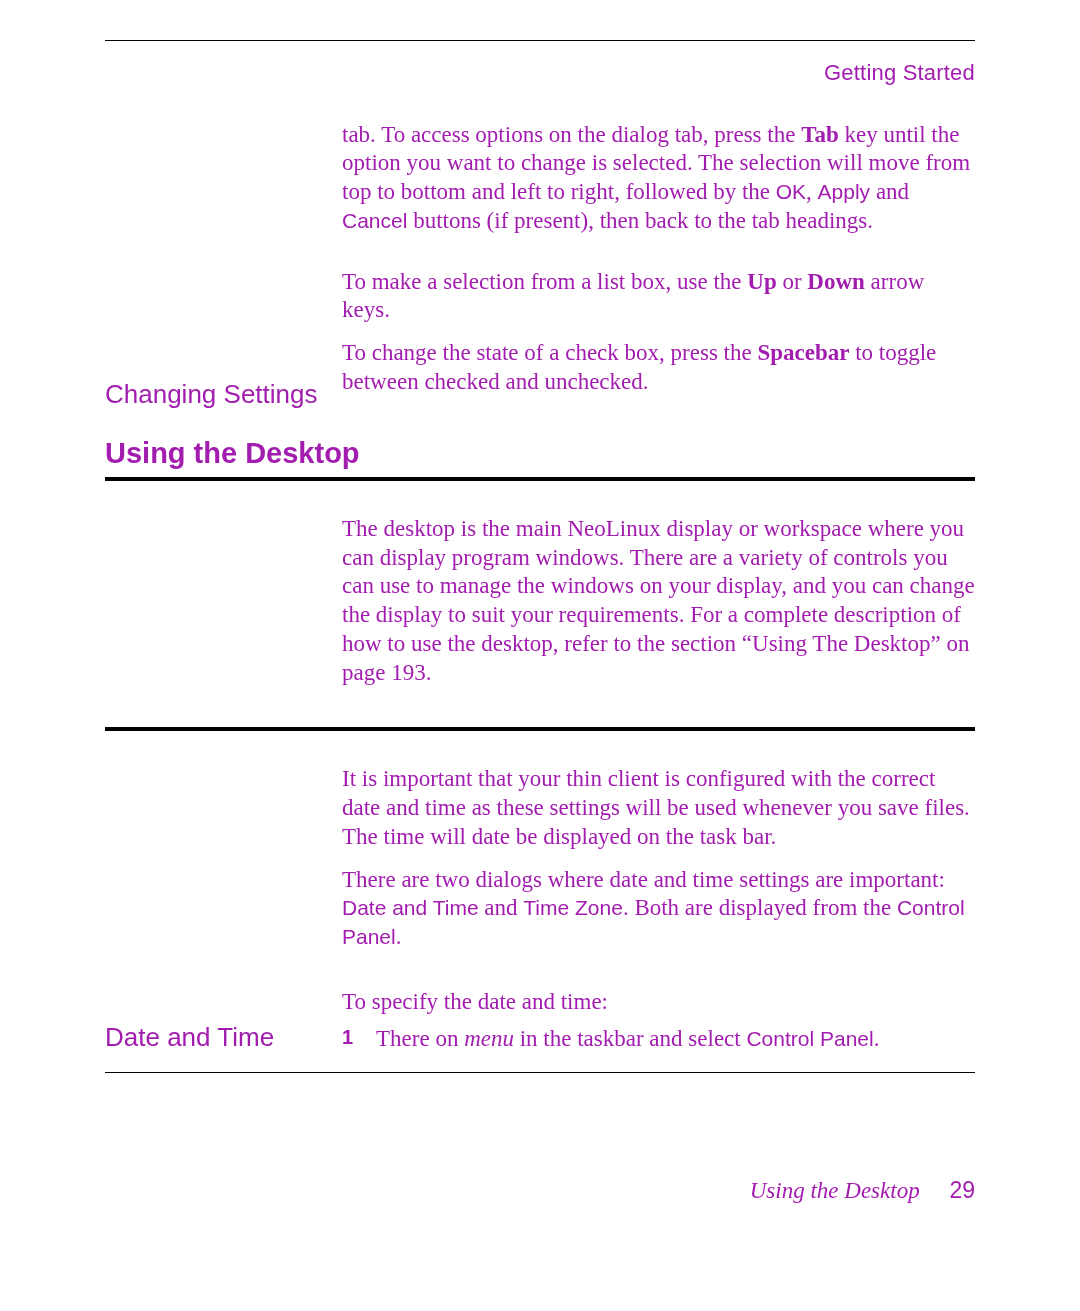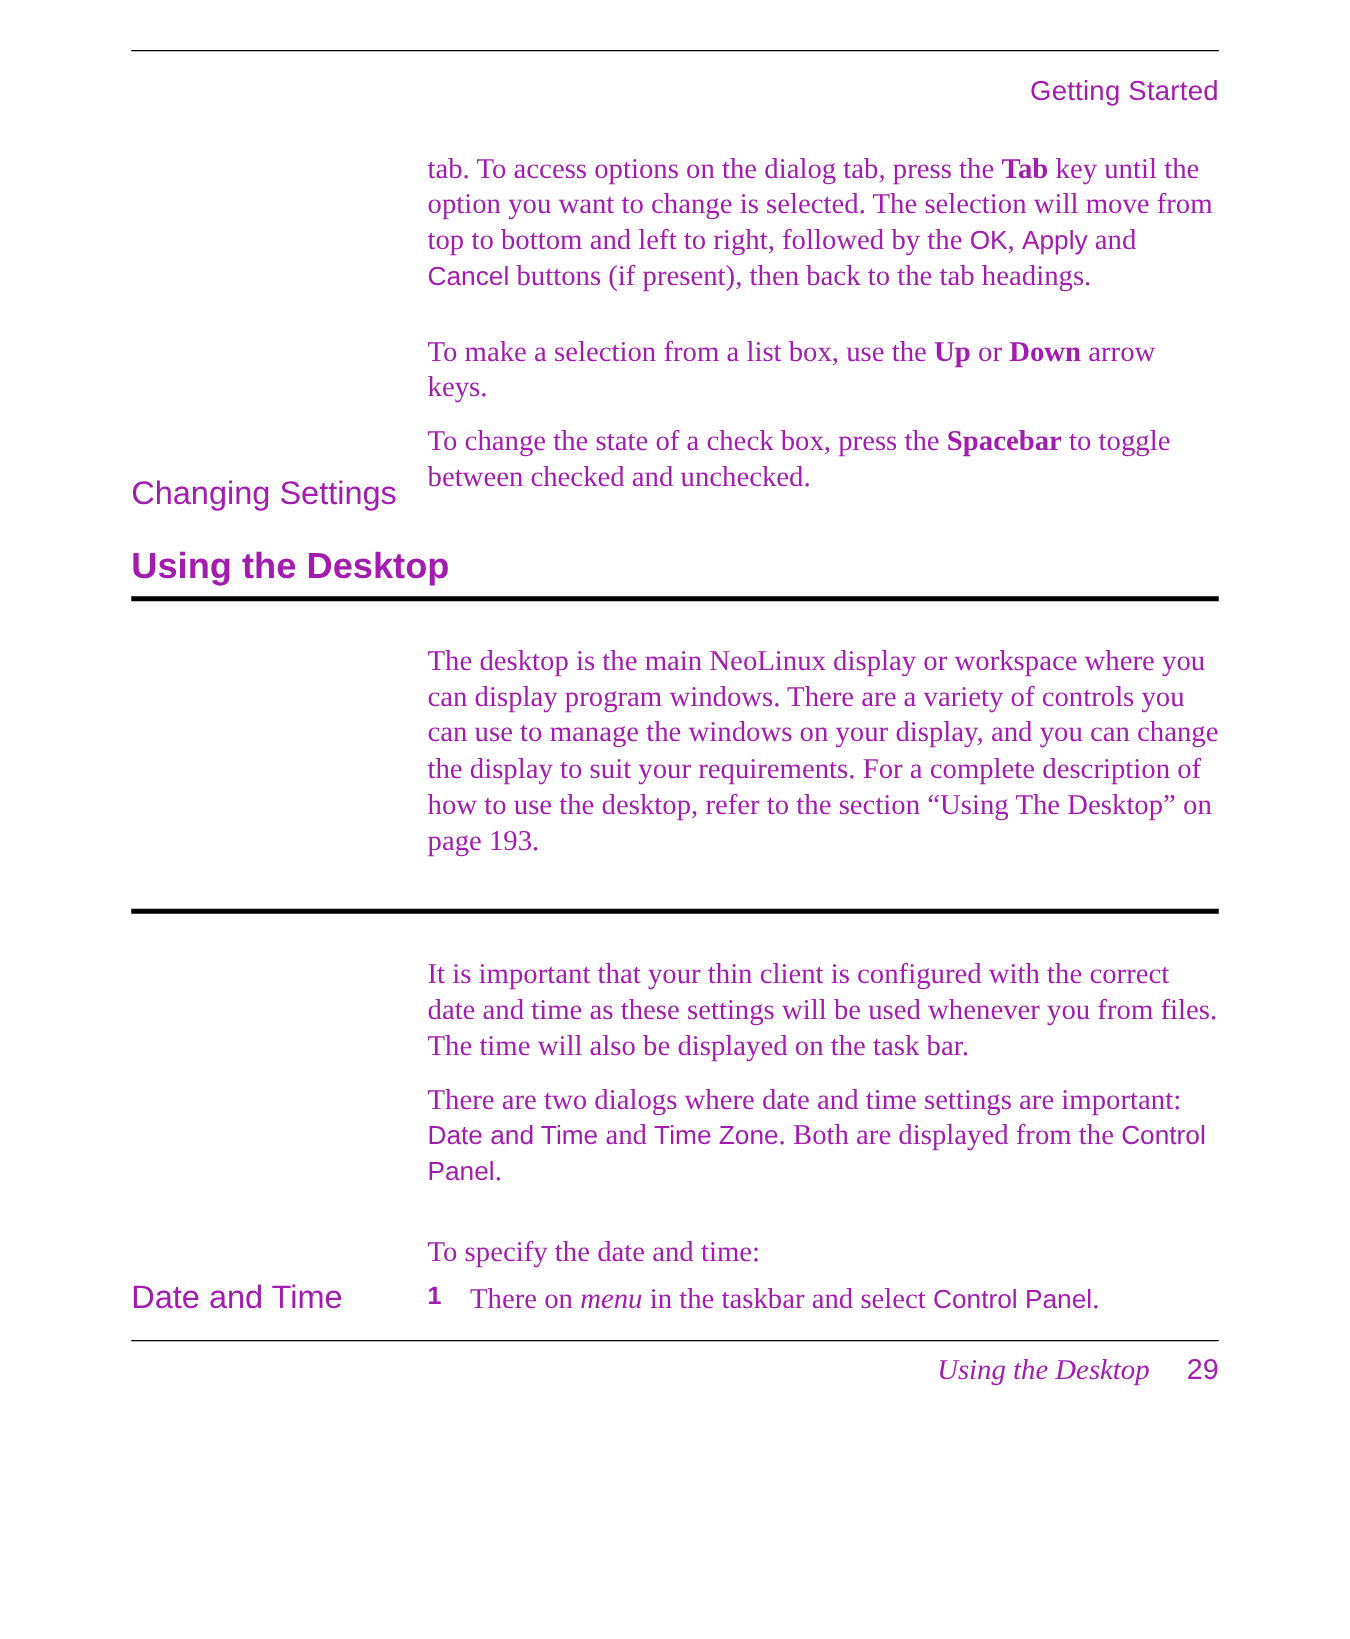--- a/index.html
+++ b/index.html
@@ -80,21 +80,21 @@
     width: 34px;
     flex: 0 0 34px;
     font-family: "Futura", "Century Gothic", "Trebuchet MS", Arial, sans-serif;
     font-weight: 700;
     font-size: 20px;
   }
   .footer {
     position: absolute;
     left: 105px;
     right: 105px;
-    top: 1081px;
+    top: 1176px;
     text-align: right;
     font-size: 23px;
   }
   .footer .title {
     font-style: italic;
     margin-right: 24px;
   }
   .footer .page-num {
     font-family: "Futura", "Century Gothic", "Trebuchet MS", Arial, sans-serif;
     font-size: 23px;
@@ -151,21 +151,21 @@
     </div>
   </div>
 
   <div style="height:26px"></div>
 
   <div>
     <div class="heavy-rule"></div>
     <div class="row">
       <div class="left-col"></div>
       <div class="body-col">
-        <p>It is important that your thin client is configured with the correct date and time as these settings will be used whenever you from files. The time will also be displayed on the task bar.</p>
+        <p>It is important that your thin client is configured with the correct date and time as these settings will be used whenever you save files. The time will date be displayed on the task bar.</p>
         <p>
           <span>There are two dialogs where date and time settings are important: </span><span class="ui-label">Date and Time</span><span> and </span><span class="ui-label">Time Zone</span><span>. Both are displayed from the </span><span class="ui-label">Control Panel</span><span>.</span>
         </p>
       </div>
     </div>
   </div>
 
   <div style="height:22px"></div>
 
   <div class="row">

